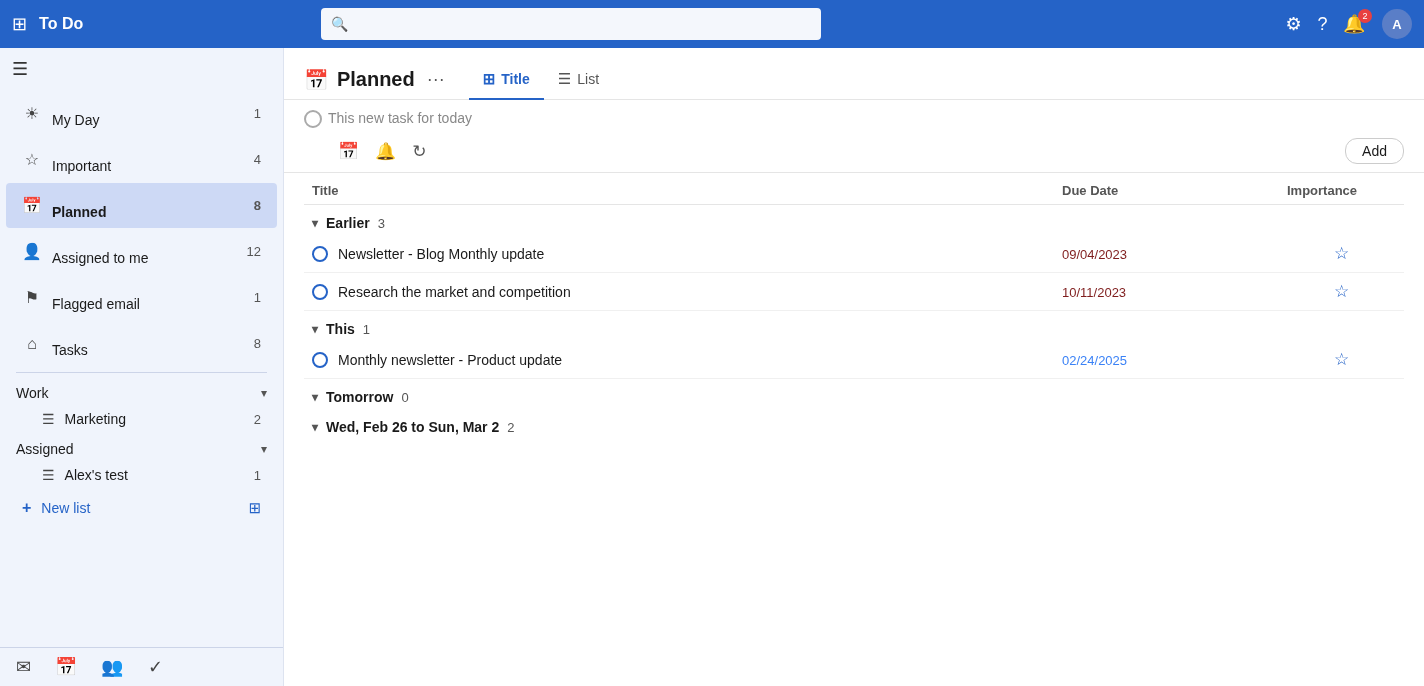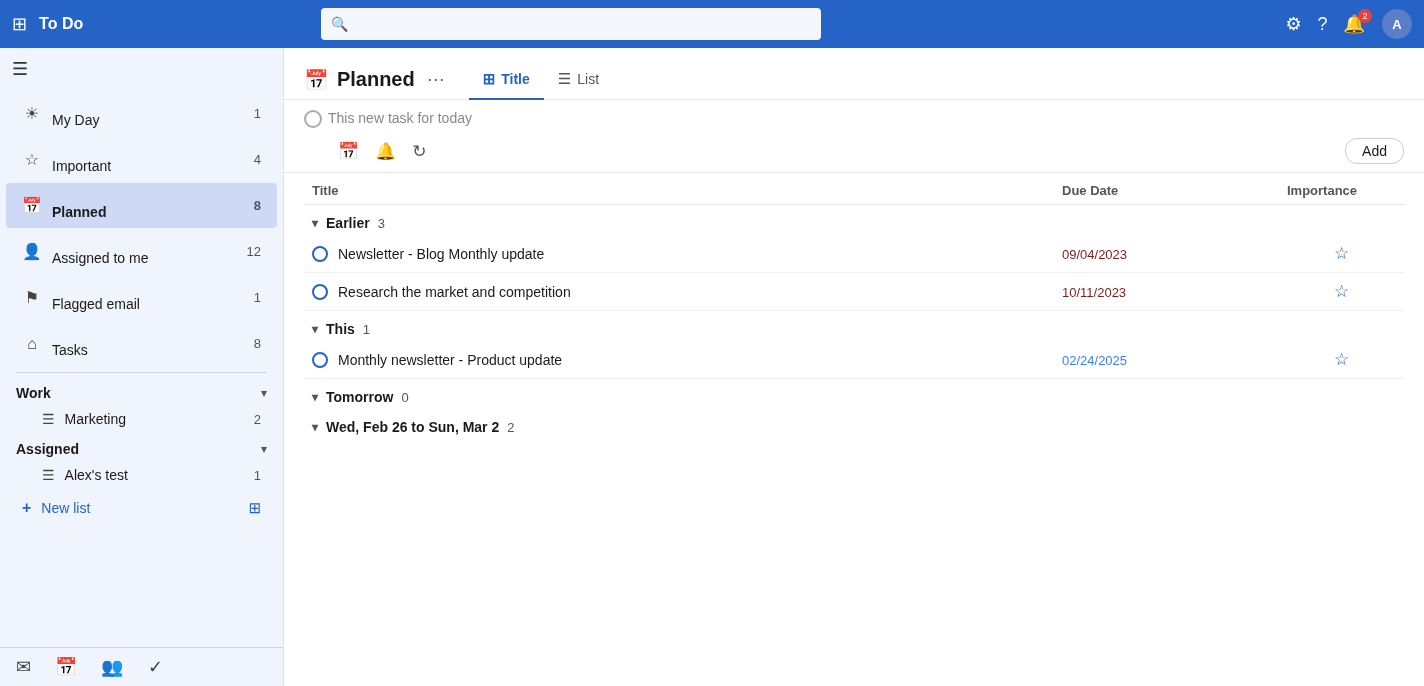--- a/index.html
+++ b/index.html
@@ -117,21 +117,21 @@
     .sidebar-item .s-label { flex: 1; margin-top: 13px; }
     .sidebar-item .s-count { font-size: 13px; color: #555; }
     .sidebar-divider { height: 1px; background: #ccd4e8; margin: 6px 16px; }
     .sidebar-section {
       padding: 6px 16px 2px;
       display: flex;
       align-items: center;
       justify-content: space-between;
       cursor: pointer;
     }
-    .sidebar-section .sec-title { font-size: 14px; font-weight: 700; color: #1a1a1a; }
+    .sidebar-section .sec-title { font-size: 14px; font-weight: 400; color: #1a1a1a; }
     .sidebar-section .sec-chevron { font-size: 12px; color: #555; }
     .sidebar-list-item {
       display: flex;
       align-items: center;
       padding: 7px 16px 7px 36px;
       cursor: pointer;
       gap: 10px;
       border-radius: 4px;
       margin: 1px 6px;
       color: #1a1a1a;

